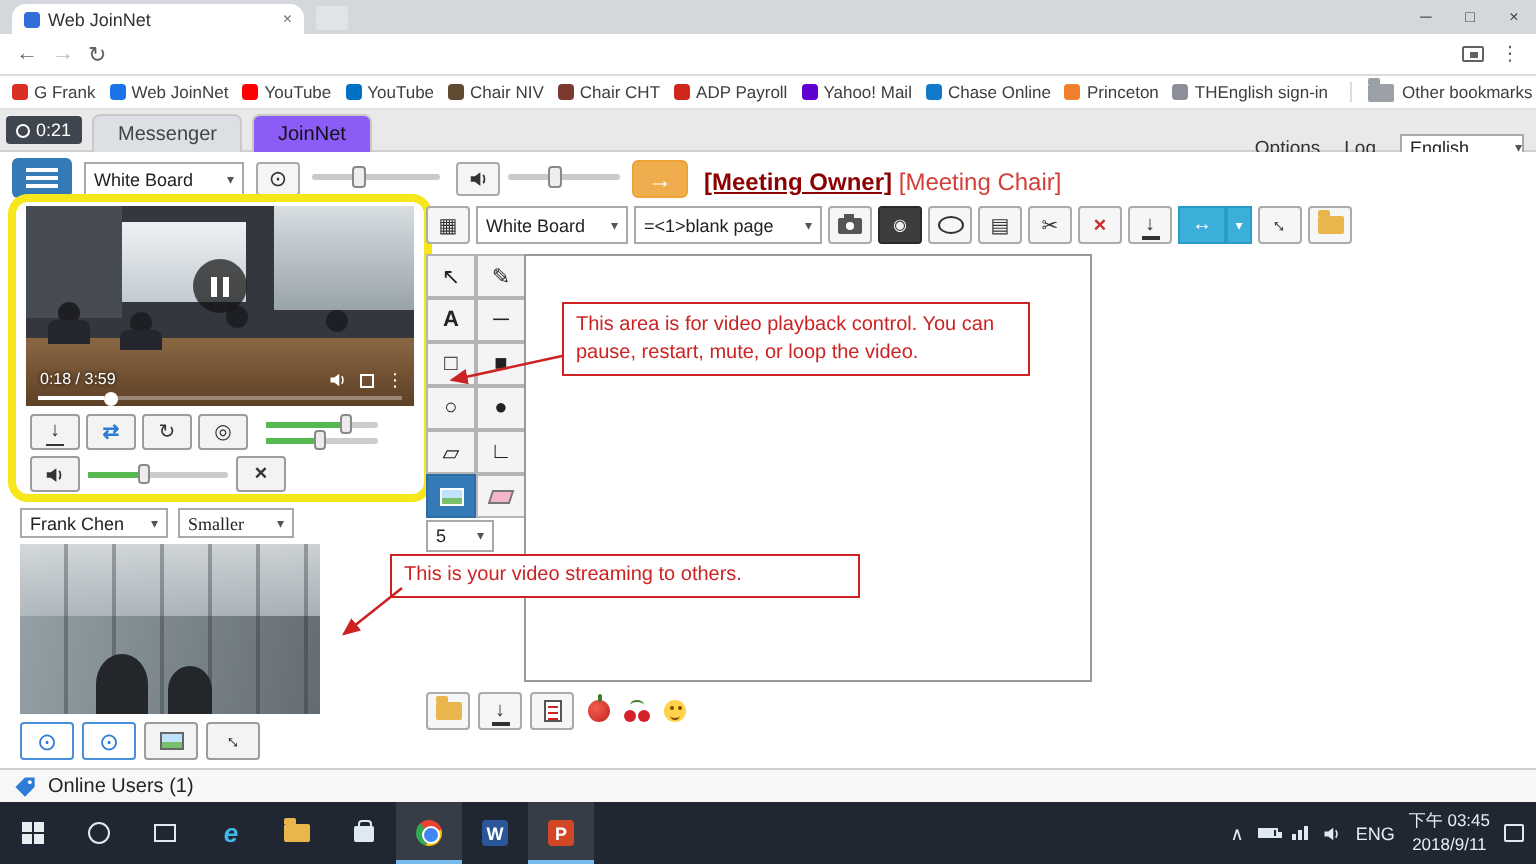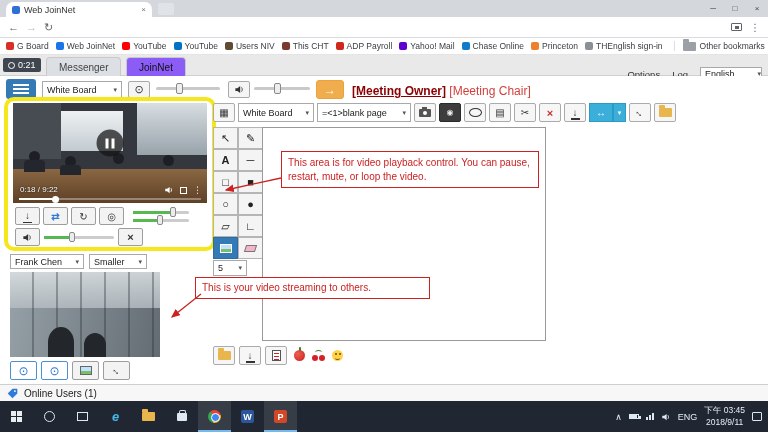--- a/index.html
+++ b/index.html
@@ -120,21 +120,21 @@
   .tools{position:absolute;left:213px;top:127px;display:grid;grid-template-columns:25px 25px;grid-auto-rows:22px;}
   .tool{border:1px solid #b5b5b5;background:#f4f4f4;display:flex;align-items:center;justify-content:center;font-size:11px;color:#222;}
   .tool.active{background:#337ab7;color:#fff;border-color:#2e6da4;}
   .tool .pic{border-color:#fff;}
   .eraser{width:11px;height:7px;background:#f3b6c8;border:1px solid #777;transform:skewX(-18deg);}
   .sizebox{position:absolute;left:213px;top:260px;width:34px;height:16px;}
   .canvas{position:absolute;left:262px;top:127px;width:284px;height:214px;background:#fff;border:1px solid #9a9a9a;}
 
   
   .note{position:absolute;border:1px solid #c22;background:#fff;color:#c22;font-size:10px;line-height:1.35;padding:4px 6px;}
-  .note1{left:281px;top:151px;width:258px;}
+  .note1{left:281px;top:151px;width:234px;}
   .note2{left:195px;top:277px;width:235px;padding:3px 6px;}
   .arrowlayer{position:absolute;left:0;top:0;width:768px;height:432px;pointer-events:none;}
 
   
   .wbbottom{position:absolute;left:213px;top:346px;display:flex;gap:4px;align-items:center;}
   .doc{width:9px;height:11px;background:#fff;border:1px solid #555;position:relative;}
   .doc::before{content:"";position:absolute;left:1px;top:2px;width:5px;height:1px;background:#c22;box-shadow:0 3px 0 #c22,0 6px 0 #c22;}
   .emo{margin-left:3px;}
   .apple{width:11px;height:11px;background:radial-gradient(circle at 35% 35%,#f25d4e,#c5221f);border-radius:50%;position:relative;}
   .apple::before{content:"";position:absolute;left:4.5px;top:-3px;width:2px;height:4px;background:#3f7d2c;border-radius:1px;}
@@ -198,41 +198,41 @@
   <span class="navic">↻</span>
   <div class="addr-right">
     <span class="cast"></span>
     <span>⋮</span>
   </div>
 </div>
 
 <div class="bmbar">
   <span class="bm">
       <i class="bmfav" style="background: rgb(217, 48, 37);"></i>
-      <span>G Board</span>
+      <span>G Frank</span>
     </span>
   <span class="bm">
       <i class="bmfav" style="background: rgb(26, 115, 232);"></i>
       <span>Web JoinNet</span>
     </span>
   <span class="bm">
       <i class="bmfav" style="background: rgb(255, 0, 0);"></i>
       <span>YouTube</span>
     </span>
   <span class="bm">
       <i class="bmfav" style="background: rgb(0, 114, 198);"></i>
       <span>YouTube</span>
     </span>
   <span class="bm">
       <i class="bmfav" style="background: rgb(95, 75, 50);"></i>
-      <span>Users NIV</span>
+      <span>Chair NIV</span>
     </span>
   <span class="bm">
       <i class="bmfav" style="background: rgb(122, 59, 46);"></i>
-      <span>This CHT</span>
+      <span>Chair CHT</span>
     </span>
   <span class="bm">
       <i class="bmfav" style="background: rgb(208, 39, 29);"></i>
       <span>ADP Payroll</span>
     </span>
   <span class="bm">
       <i class="bmfav" style="background: rgb(95, 1, 209);"></i>
       <span>Yahoo! Mail</span>
     </span>
   <span class="bm">
@@ -318,21 +318,21 @@
   <span class="v-head" style="left:16px;top:48px;"></span>
   <span class="v-bod" style="left:11px;top:57px;width:21px;height:12px;"></span>
   <span class="v-head" style="left:52px;top:53px;"></span>
   <span class="v-bod" style="left:47px;top:62px;width:21px;height:10px;"></span>
   <span class="v-head" style="left:100px;top:50px;"></span>
   <span class="v-head" style="left:150px;top:52px;"></span>
   <div class="pausebtn">
       <i></i>
       <i></i>
     </div>
-  <div class="vtime">0:18 / 9:22</div>
+  <div class="vtime">0:18 / 3:59</div>
   <div class="vicons">
     <svg width="10" height="10" viewBox="0 0 16 16">
         <path d="M2 6v4h3l4 3V3L5 6H2z" fill="#fff"></path>
         <path d="M11 5c1.3 1.6 1.3 4.4 0 6" stroke="#fff" fill="none" stroke-width="1.3"></path>
       </svg>
     <span class="fsq"></span>
     <span>⋮</span>
   </div>
   <div class="vprog">
     <div class="vprog-fill"></div>
@@ -378,21 +378,21 @@
   <div class="pbtn">
       <span class="xbold">×</span>
     </div>
 </div>
 
 <div class="selrow">
   <span class="selbox" style="width:74px;height:15px;">
     <span>Frank Chen</span>
     <span class="caret">▾</span>
   </span>
-  <span class="selbox" style="width:58px;height:15px;">
+  <span class="selbox" style="width:58px;height:15px;font-family:Liberation Serif, serif;">
     <span>Smaller</span>
     <span class="caret">▾</span>
   </span>
 </div>
 <div class="selfvid">
   <div class="sv-band"></div>
   <div class="sv-mull"></div>
   <span class="sv-fig" style="left:38px;bottom:0;width:26px;height:30px;"></span>
   <span class="sv-fig" style="left:74px;bottom:0;width:22px;height:24px;"></span>
 </div>

